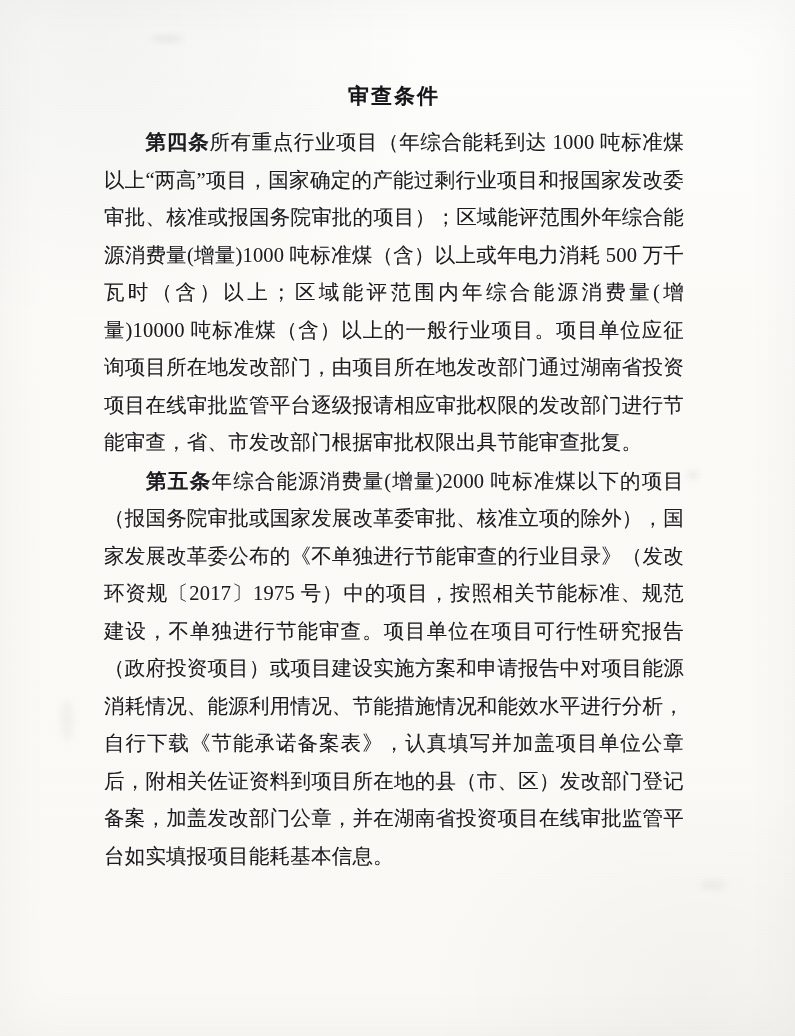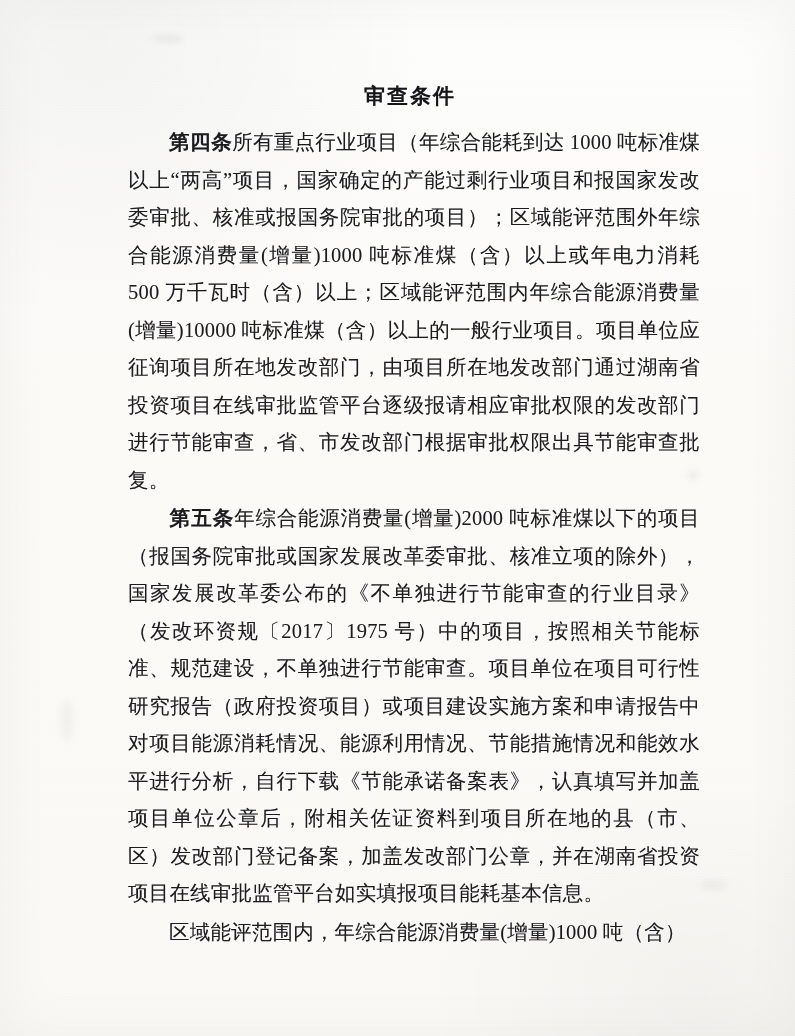--- a/index.html
+++ b/index.html
@@ -36,21 +36,21 @@
   .page::after {
     content: "";
     position: absolute;
     inset: 0;
     pointer-events: none;
     box-shadow: inset 0 0 60px rgba(0,0,0,0.045);
   }
 
   .content {
     position: absolute;
-    left: 120px;
+    left: 104px;
     top: 0;
     width: 580px;
     height: 100%;
   }
 
   .doc-title {
     text-align: center;
     font-size: 21px;
     font-weight: bold;
     letter-spacing: 2px;
@@ -59,21 +59,21 @@
     margin-bottom: 14px;
     font-family: "Liberation Serif", "DejaVu Serif", serif;
   }
 
   .para {
     font-size: 20.5px;
     line-height: 37.5px;
     color: #1b1b20;
     text-align: justify;
     text-justify: inter-ideograph;
-    margin: 0 0 1px 8px;
+    margin: 0 0 1px 0;
     letter-spacing: 0.2px;
   }
   .para .indent {
     display: inline-block;
     width: 41px;
   }
   .para .lead {
     font-weight: bold;
     letter-spacing: 0.5px;
   }
@@ -110,18 +110,15 @@
     <div class="doc-title">审查条件</div>
 
     <p class="para">
       <span class="indent"></span><span class="lead">第四条</span><span>所有重点行业项目（年综合能耗到达 1000 吨标准煤以上“两高”项目，国家确定的产能过剩行业项目和报国家发改委审批、核准或报国务院审批的项目）；区域能评范围外年综合能源消费量(增量)1000 吨标准煤（含）以上或年电力消耗 500 万千瓦时（含）以上；区域能评范围内年综合能源消费量(增量)10000 吨标准煤（含）以上的一般行业项目。项目单位应征询项目所在地发改部门，由项目所在地发改部门通过湖南省投资项目在线审批监管平台逐级报请相应审批权限的发改部门进行节能审查，省、市发改部门根据审批权限出具节能审查批复。</span>
     </p>
 
     <p class="para">
       <span class="indent"></span><span class="lead">第五条</span><span>年综合能源消费量(增量)2000 吨标准煤以下的项目（报国务院审批或国家发展改革委审批、核准立项的除外），国家发展改革委公布的《不单独进行节能审查的行业目录》（发改环资规〔2017〕1975 号）中的项目，按照相关节能标准、规范建设，不单独进行节能审查。项目单位在项目可行性研究报告（政府投资项目）或项目建设实施方案和申请报告中对项目能源消耗情况、能源利用情况、节能措施情况和能效水平进行分析，自行下载《节能承诺备案表》，认真填写并加盖项目单位公章后，附相关佐证资料到项目所在地的县（市、区）发改部门登记备案，加盖发改部门公章，并在湖南省投资项目在线审批监管平台如实填报项目能耗基本信息。</span>
     </p>
 
-    <p class="para">
-      <span class="indent"></span><span>区域能评范围内，年综合能源消费量(增量)1000 吨（含）</span>
-    </p>
 
   </div>
 </div>
 
 </body></html>

